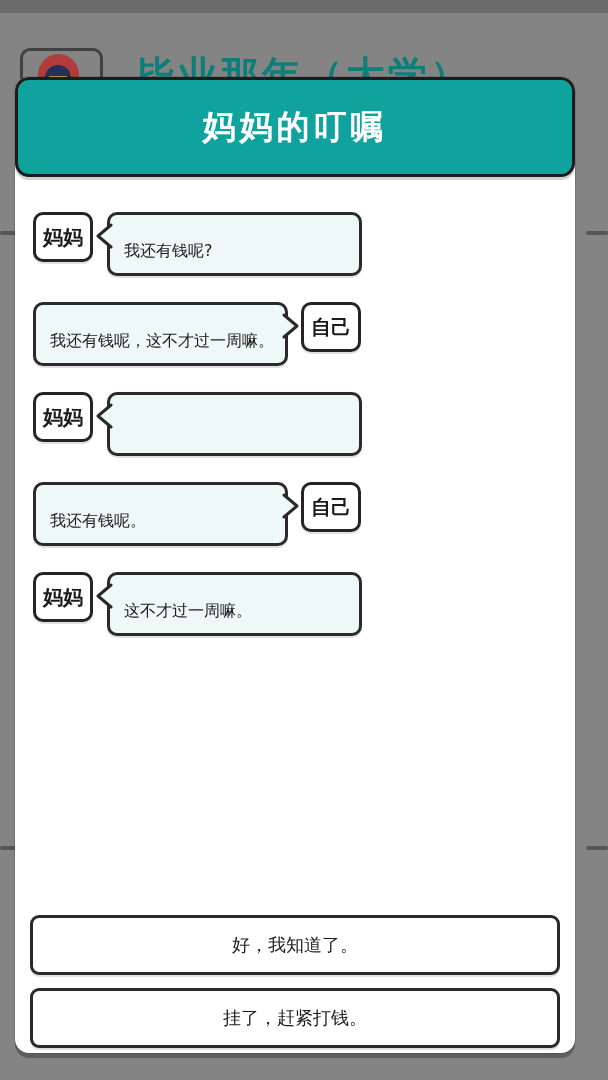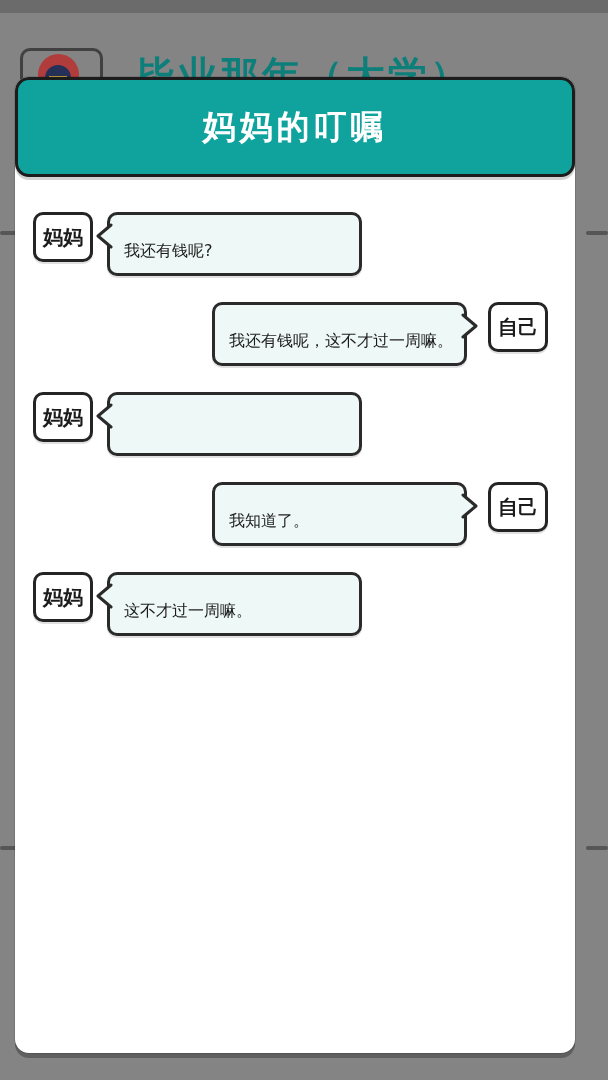--- a/index.html
+++ b/index.html
@@ -43,21 +43,21 @@
     display:flex;align-items:center;justify-content:center;
     box-shadow:0 3px 0 rgba(0,0,0,0.18);
   }
   .modal-title{font-size:33px;font-weight:bold;color:#ffffff;letter-spacing:4px;}
 
   .chat{
     position:absolute;left:0;top:100px;right:0;bottom:150px;
     padding:35px 27px 0 18px;box-sizing:border-box;overflow:hidden;
   }
   .row{display:flex;align-items:flex-start;margin-bottom:26px;}
-  .row.right{justify-content:flex-end;gap:8px;}
+  .row.right{}
   .speaker{
     width:60px;height:50px;flex:0 0 auto;box-sizing:border-box;
     background:#ffffff;border:3px solid #242424;border-radius:10px;
     display:flex;align-items:center;justify-content:center;
     font-size:20px;font-weight:bold;color:#1b1b1b;
     box-shadow:0 2px 0 rgba(0,0,0,0.12);
   }
   .row.left .speaker{margin-right:14px;}
   .row.right .speaker{margin-left:13px;}
   .bubble{
@@ -128,29 +128,33 @@
       <svg class="tail left" width="17" height="26" viewBox="0 0 17 26">
         <path d="M15 2 L2 13 L15 24" fill="#eef8f6" stroke="#2a2a2a" stroke-width="3" stroke-linejoin="round" stroke-linecap="round"></path>
       </svg>
     </div>
   </div>
         <div class="row right">
     <div class="bubble">
       <svg class="tail right" width="17" height="26" viewBox="0 0 17 26">
         <path d="M2 2 L15 13 L2 24" fill="#eef8f6" stroke="#2a2a2a" stroke-width="3" stroke-linejoin="round" stroke-linecap="round"></path>
       </svg>
-      <span class="msg">我知道了。</span>
+      <span class="msg">我还有钱呢。</span>
     </div>
     <div class="speaker">自己</div>
   </div>
         <div class="row left">
     <div class="speaker">妈妈</div>
     <div class="bubble">
       <svg class="tail left" width="17" height="26" viewBox="0 0 17 26">
         <path d="M15 2 L2 13 L15 24" fill="#eef8f6" stroke="#2a2a2a" stroke-width="3" stroke-linejoin="round" stroke-linecap="round"></path>
       </svg>
       <span class="msg">这不才过一周嘛。</span>
     </div>
   </div>
       </div>
 
+    <div class="options" id="options">
+        <div class="option-btn">好，我知道了。</div>
+        <div class="option-btn">挂了，赶紧打钱。</div>
+      </div>
   </div>
 </div>
 
 </body></html>

